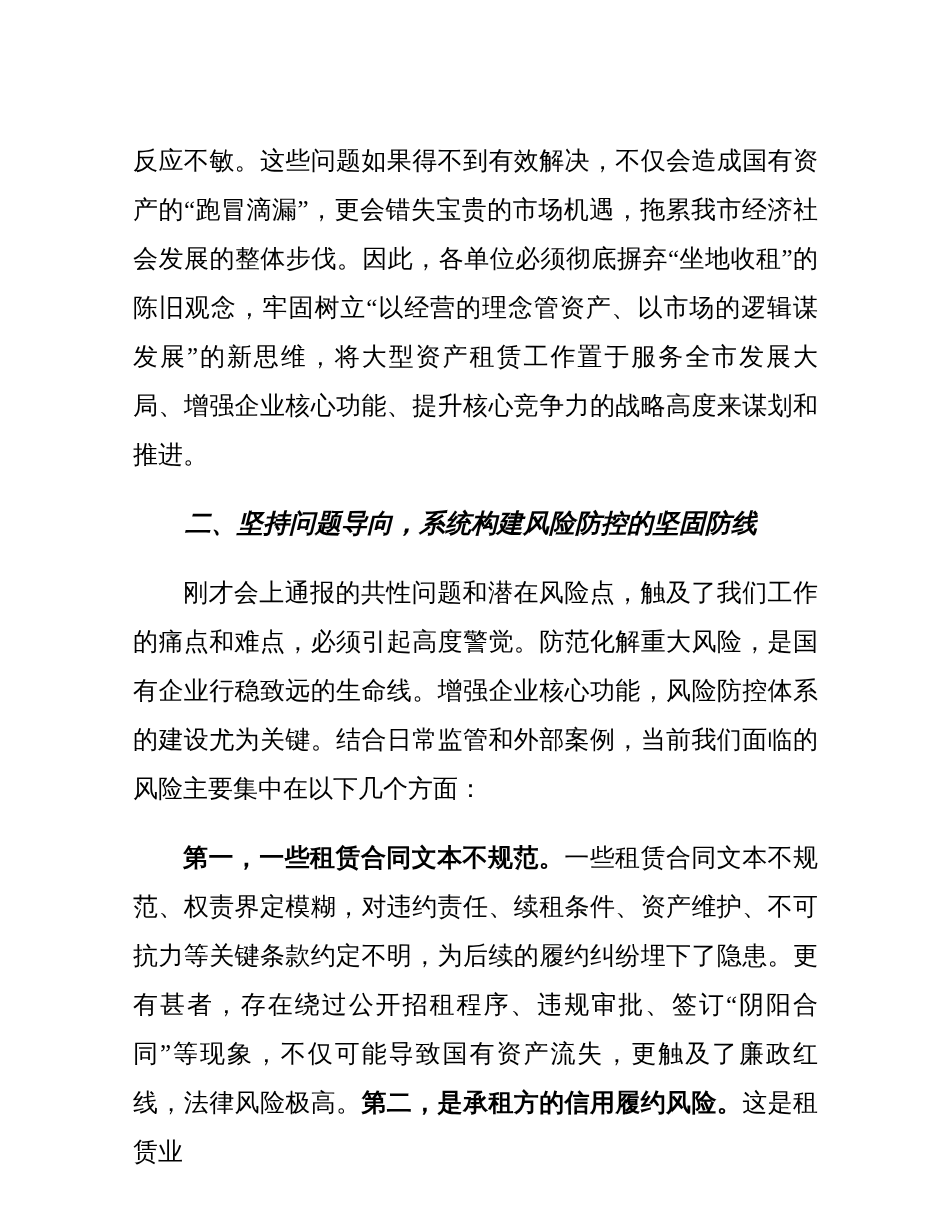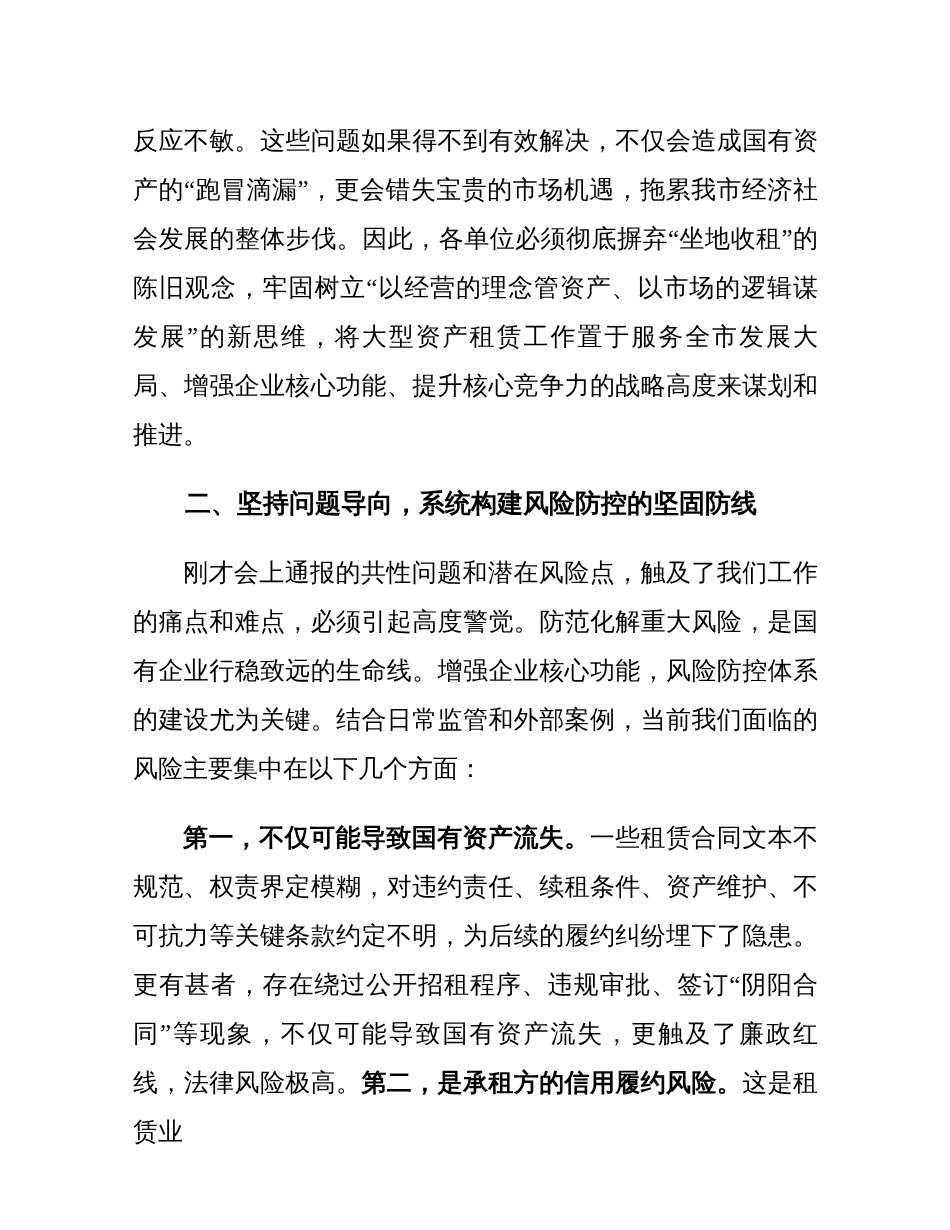--- a/index.html
+++ b/index.html
@@ -11,20 +11,21 @@
     width: 950px;
     height: 1230px;
     overflow: hidden;
   }
   .page {
     box-sizing: border-box;
     width: 950px;
     height: 1114px;
     padding: 116px 132px 0 133px;
     background: #ffffff;
+    margin-top: 20px;
   }
   .body-text {
     margin: 0 0 20px 0;
     font-family: "Liberation Serif", "DejaVu Serif", serif;
     font-size: 25px;
     line-height: 49px;
     color: #000000;
     text-align: justify;
     text-justify: inter-ideograph;
     text-indent: 50px;
@@ -34,30 +35,31 @@
   }
   .heading {
     margin: 0 0 20px 0;
     font-family: "Liberation Sans", "DejaVu Sans", sans-serif;
     font-weight: 700;
     font-size: 26px;
     line-height: 49px;
     color: #000000;
     text-indent: 52px;
     text-align: left;
+    font-style: italic;
   }
   .bold-run {
     font-family: "Liberation Sans", "DejaVu Sans", sans-serif;
     font-weight: 700;
   }
 </style>
 </head>
 <body>
 
 <div class="page">
   <p class="body-text no-indent">反应不敏。这些问题如果得不到有效解决，不仅会造成国有资产的“跑冒滴漏”，更会错失宝贵的市场机遇，拖累我市经济社会发展的整体步伐。因此，各单位必须彻底摒弃“坐地收租”的陈旧观念，牢固树立“以经营的理念管资产、以市场的逻辑谋发展”的新思维，将大型资产租赁工作置于服务全市发展大局、增强企业核心功能、提升核心竞争力的战略高度来谋划和推进。</p>
 
   <h2 class="heading">二、坚持问题导向，系统构建风险防控的坚固防线</h2>
 
   <p class="body-text">刚才会上通报的共性问题和潜在风险点，触及了我们工作的痛点和难点，必须引起高度警觉。防范化解重大风险，是国有企业行稳致远的生命线。增强企业核心功能，风险防控体系的建设尤为关键。结合日常监管和外部案例，当前我们面临的风险主要集中在以下几个方面：</p>
 
-  <p class="body-text"><strong class="bold-run">第一，不仅可能导致国有资产流失。</strong><span>一些租赁合同文本不规范、权责界定模糊，对违约责任、续租条件、资产维护、不可抗力等关键条款约定不明，为后续的履约纠纷埋下了隐患。更有甚者，存在绕过公开招租程序、违规审批、签订“阴阳合同”等现象，不仅可能导致国有资产流失，更触及了廉政红线，法律风险极高。</span><strong class="bold-run">第二，是承租方的信用履约风险。</strong><span>这是租赁业</span></p>
+  <p class="body-text"><strong class="bold-run">第一，一些租赁合同文本不规范。</strong><span>一些租赁合同文本不规范、权责界定模糊，对违约责任、续租条件、资产维护、不可抗力等关键条款约定不明，为后续的履约纠纷埋下了隐患。更有甚者，存在绕过公开招租程序、违规审批、签订“阴阳合同”等现象，不仅可能导致国有资产流失，更触及了廉政红线，法律风险极高。</span><strong class="bold-run">第二，是承租方的信用履约风险。</strong><span>这是租赁业</span></p>
 </div>
 
 </body></html>

